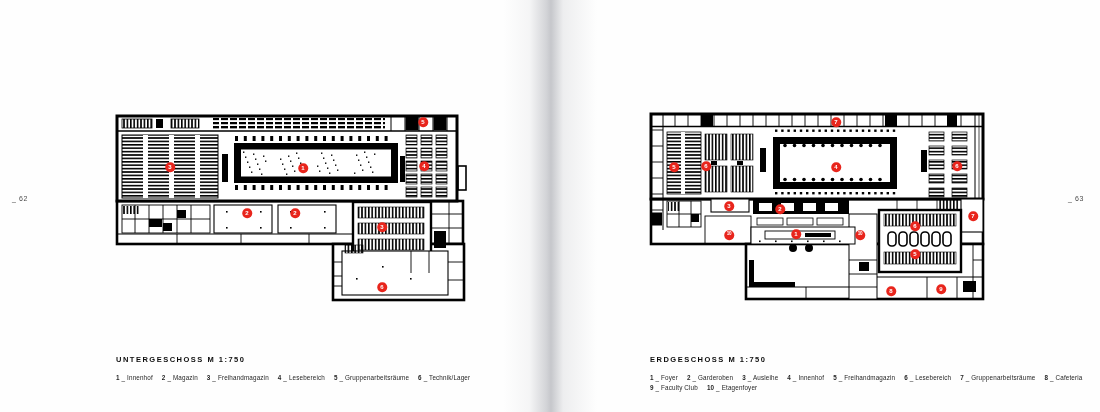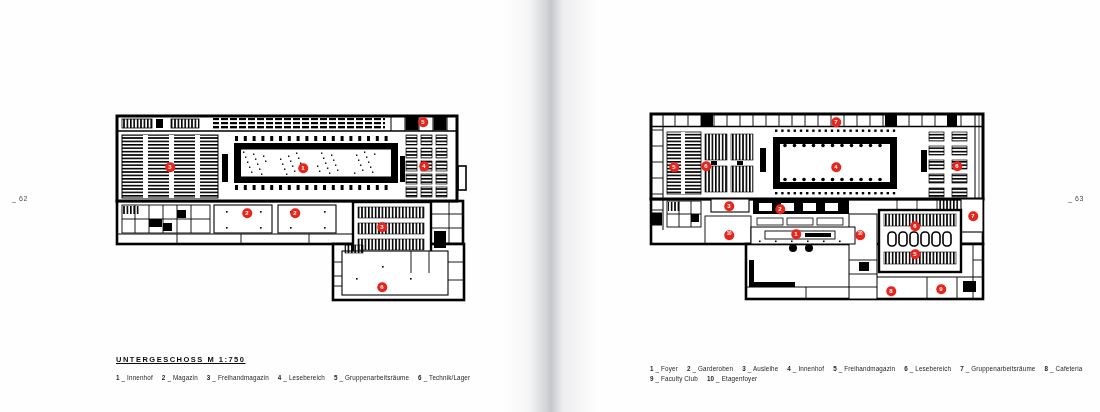--- a/index.html
+++ b/index.html
@@ -41,21 +41,20 @@
     transform:translate(-50%,-50%);
   }
   .marker.wide{font-size:4.6px;letter-spacing:-0.2px;}
 
   .caption{position:absolute;width:430px;}
   #cap-left{left:116px;top:355px;}
   #cap-right{left:650px;top:355px;}
   .cap-title{
     font-size:7.5px;font-weight:bold;letter-spacing:1.5px;color:#0d0d0d;
     white-space:nowrap;
-    text-decoration:underline;
   }
   .cap-legend{margin-top:9px;font-size:6.3px;color:#1e1e1e;letter-spacing:0.15px;}
   .legend-line{line-height:1.55;white-space:nowrap;}
   .legend-item{display:inline-block;margin-right:9px;}
   .legend-item b{font-weight:bold;}
 </style>
 </head>
 <body>
 
 <div class="page" id="page-left"></div>
@@ -514,19 +513,20 @@
     </div>
 </div>
 
 <div class="caption" id="cap-left">
   <div class="cap-title">UNTERGESCHOSS M 1:750</div>
   <div class="cap-legend">
       <div class="legend-line"><span class="legend-item"><b>1</b> _ Innenhof</span><span class="legend-item"><b>2</b> _ Magazin</span><span class="legend-item"><b>3</b> _ Freihandmagazin</span><span class="legend-item"><b>4</b> _ Lesebereich</span><span class="legend-item"><b>5</b> _ Gruppenarbeitsräume</span><span class="legend-item"><b>6</b> _ Technik/Lager</span></div>
     </div>
 </div>
 <div class="caption" id="cap-right">
+  <div class="cap-title">ERDGESCHOSS M 1:750</div>
   <div class="cap-legend">
       <div class="legend-line"><span class="legend-item"><b>1</b> _ Foyer</span><span class="legend-item"><b>2</b> _ Garderoben</span><span class="legend-item"><b>3</b> _ Ausleihe</span><span class="legend-item"><b>4</b> _ Innenhof</span><span class="legend-item"><b>5</b> _ Freihandmagazin</span><span class="legend-item"><b>6</b> _ Lesebereich</span><span class="legend-item"><b>7</b> _ Gruppenarbeitsräume</span><span class="legend-item"><b>8</b> _ Cafeteria</span></div>
       <div class="legend-line"><span class="legend-item"><b>9</b> _ Faculty Club</span><span class="legend-item"><b>10</b> _ Etagenfoyer</span></div>
     </div>
 </div>
 
 <div class="gutter"></div>
 
 </body></html>

